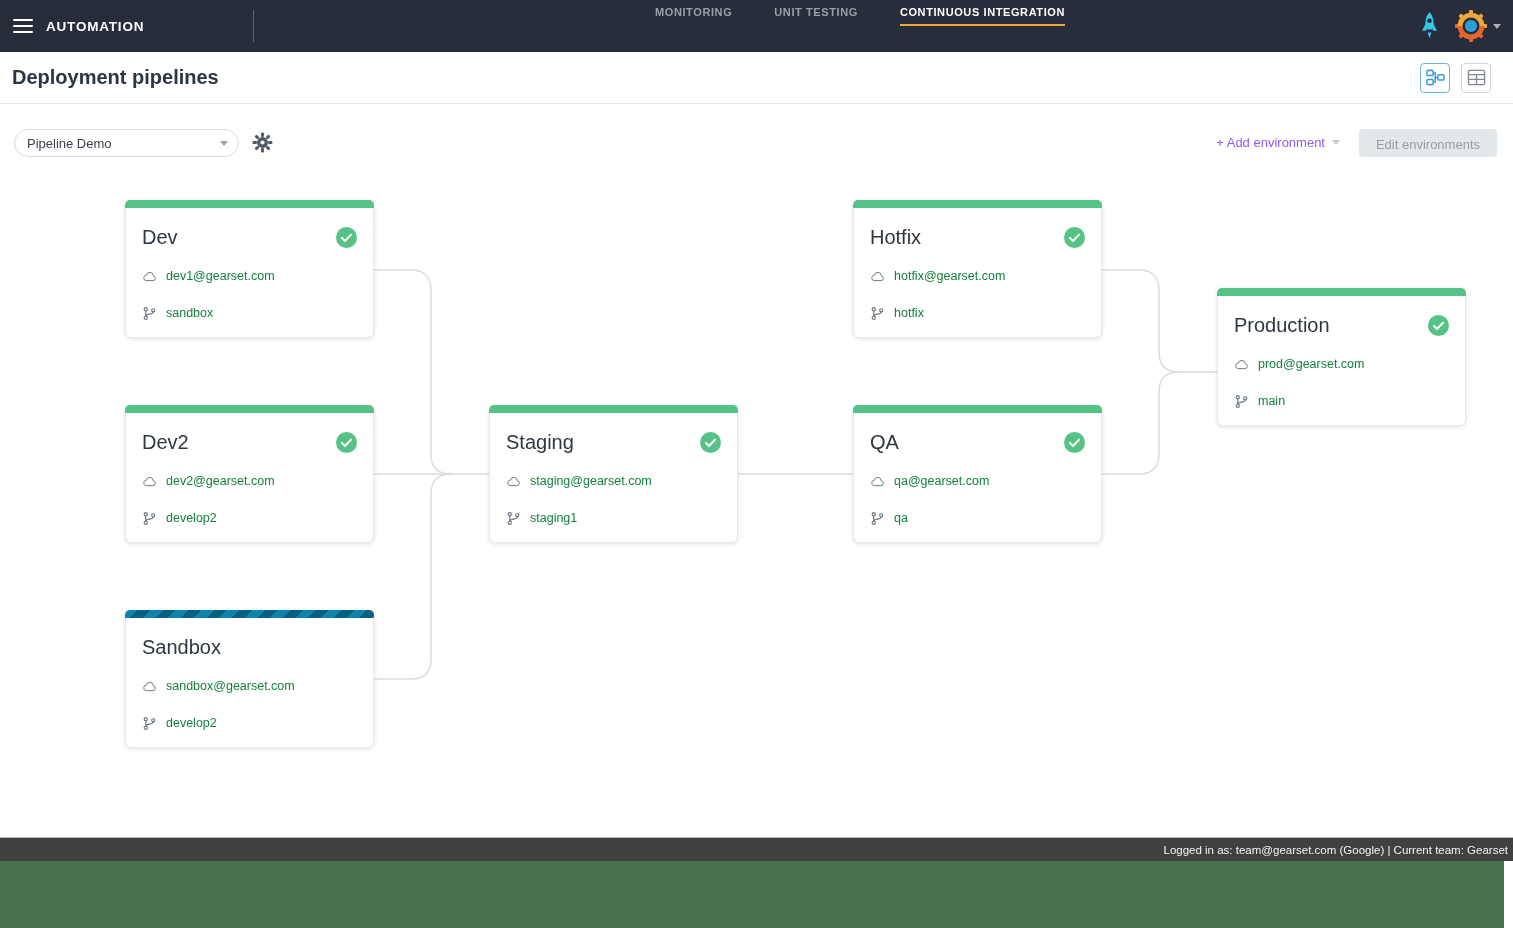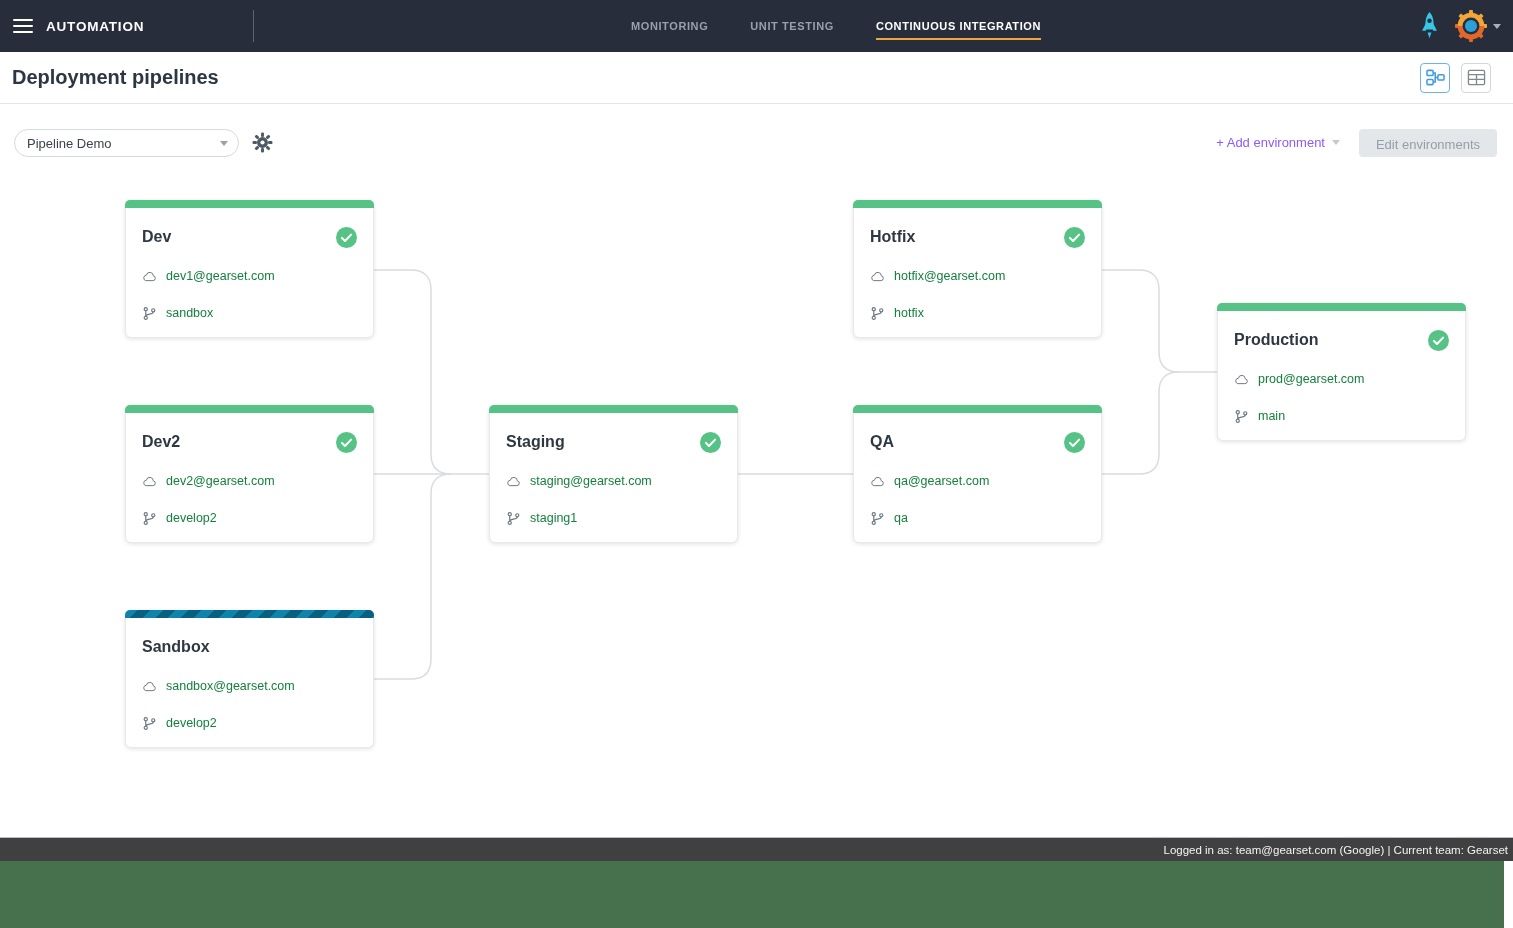--- a/index.html
+++ b/index.html
@@ -5,21 +5,21 @@
   * { margin:0; padding:0; box-sizing:border-box; }
   body { font-family:"Liberation Sans", sans-serif; background:#fff; }
   .app { width:1513px; height:928px; position:relative; overflow:hidden; background:#fff; }
 
   
   .nav { height:52px; background:#272D3A; position:relative; display:flex; align-items:center; }
   .hamburger { width:20px; height:15px; display:flex; flex-direction:column; justify-content:space-between; margin-left:13px; cursor:pointer; }
   .hamburger span { display:block; height:2.4px; background:#fff; border-radius:1px; }
   .brand { color:#fff; font-size:13.5px; font-weight:bold; letter-spacing:.8px; margin-left:13px; }
   .nav-divider { position:absolute; left:253px; top:10px; width:1px; height:32px; background:#5b6270; }
-  .nav-tabs { position:absolute; left:631px; top:0; height:52px; display:flex; gap:42px; align-items:center; }
+  .nav-tabs { position:absolute; left:655px; top:0; height:52px; display:flex; gap:42px; align-items:flex-start; }
   .nav-tab { position:relative; font-size:11px; font-weight:bold; letter-spacing:.6px; color:#99A0AB; cursor:pointer; padding:6px 0; }
   .nav-tab.active { color:#fff; }
   .nav-tab.active::after { content:""; position:absolute; left:0; right:0; bottom:-2px; height:2px; background:#F0A63C; }
   .nav-right { position:absolute; right:12px; top:0; height:52px; display:flex; align-items:center; gap:15px; }
   .caret-down { width:0; height:0; border-left:4px solid transparent; border-right:4px solid transparent; border-top:5px solid #aab1bb; }
 
   
   .page-header { height:52px; border-bottom:1px solid #E4E7EA; display:flex; align-items:center; padding:0 22px 0 12px;font-weight:bold; }
   .page-title { font-size:20px; color:#2D3643; }
   .view-toggles { margin-left:auto; display:flex; gap:11px; }
@@ -39,21 +39,21 @@
   
   .canvas { position:relative; height:667px; background:#fff; }
   .connectors { position:absolute; left:0; top:0; pointer-events:none; }
   .connectors path { stroke:#D9DDE1; stroke-width:1.5; fill:none; }
 
   .card { position:absolute; width:249px; height:138px; background:#fff; border:1px solid #E7E9EC; border-radius:6px; box-shadow:0 1px 4px rgba(33,43,54,.14); cursor:pointer; }
   .card-top { height:8px; border-radius:5px 5px 0 0; margin:-1px -1px 0 -1px; background:#57C285; }
   .card-top.striped { background:repeating-linear-gradient(135deg,#0E84AC 0px,#0E84AC 9px,#07607F 9px,#07607F 18px); }
   .card-body { padding:0 16px; }
   .card-title-row { margin-top:18px; height:22px; display:flex; align-items:center; }
-  .card-title { font-size:16px; color:#2E3742;font-weight:bold; }
+  .card-title { font-size:20px; color:#2E3742; }
   .check-wrap { margin-left:auto; width:21px; height:21px; }
   .card-row { margin-top:19px; height:18px; display:flex; align-items:center; gap:9px; font-size:12.5px; color:#15803d; }
   .card-row .ric { width:15px; height:15px; color:#6B7580; flex:0 0 auto; }
 
   
   .statusbar { height:24px; background:#404040; border-top:1px solid #b7bdc6; display:flex; align-items:center; justify-content:flex-end; padding-right:5px; }
   .statusbar span { color:#F2F3F5; font-size:11.5px; }
   .footer-green { height:67px; width:1504px; background:#47704C; }
 
   .i { display:block; width:100%; height:100%; }
@@ -378,21 +378,21 @@
             <span class="ric">
               <svg class="i">
                 <use href="#ic-branch"></use>
               </svg>
             </span>
             <span>qa</span>
           </div>
       </div>
     </div>
 
-    <div class="card" style="left:1217px;top:133px">
+    <div class="card" style="left:1217px;top:118px">
       <div class="card-top"></div>
       <div class="card-body">
         <div class="card-title-row">
           <span class="card-title">Production</span>
           <span class="check-wrap">
               <svg class="i">
                 <use href="#ic-check"></use>
               </svg>
             </span>
         </div>

